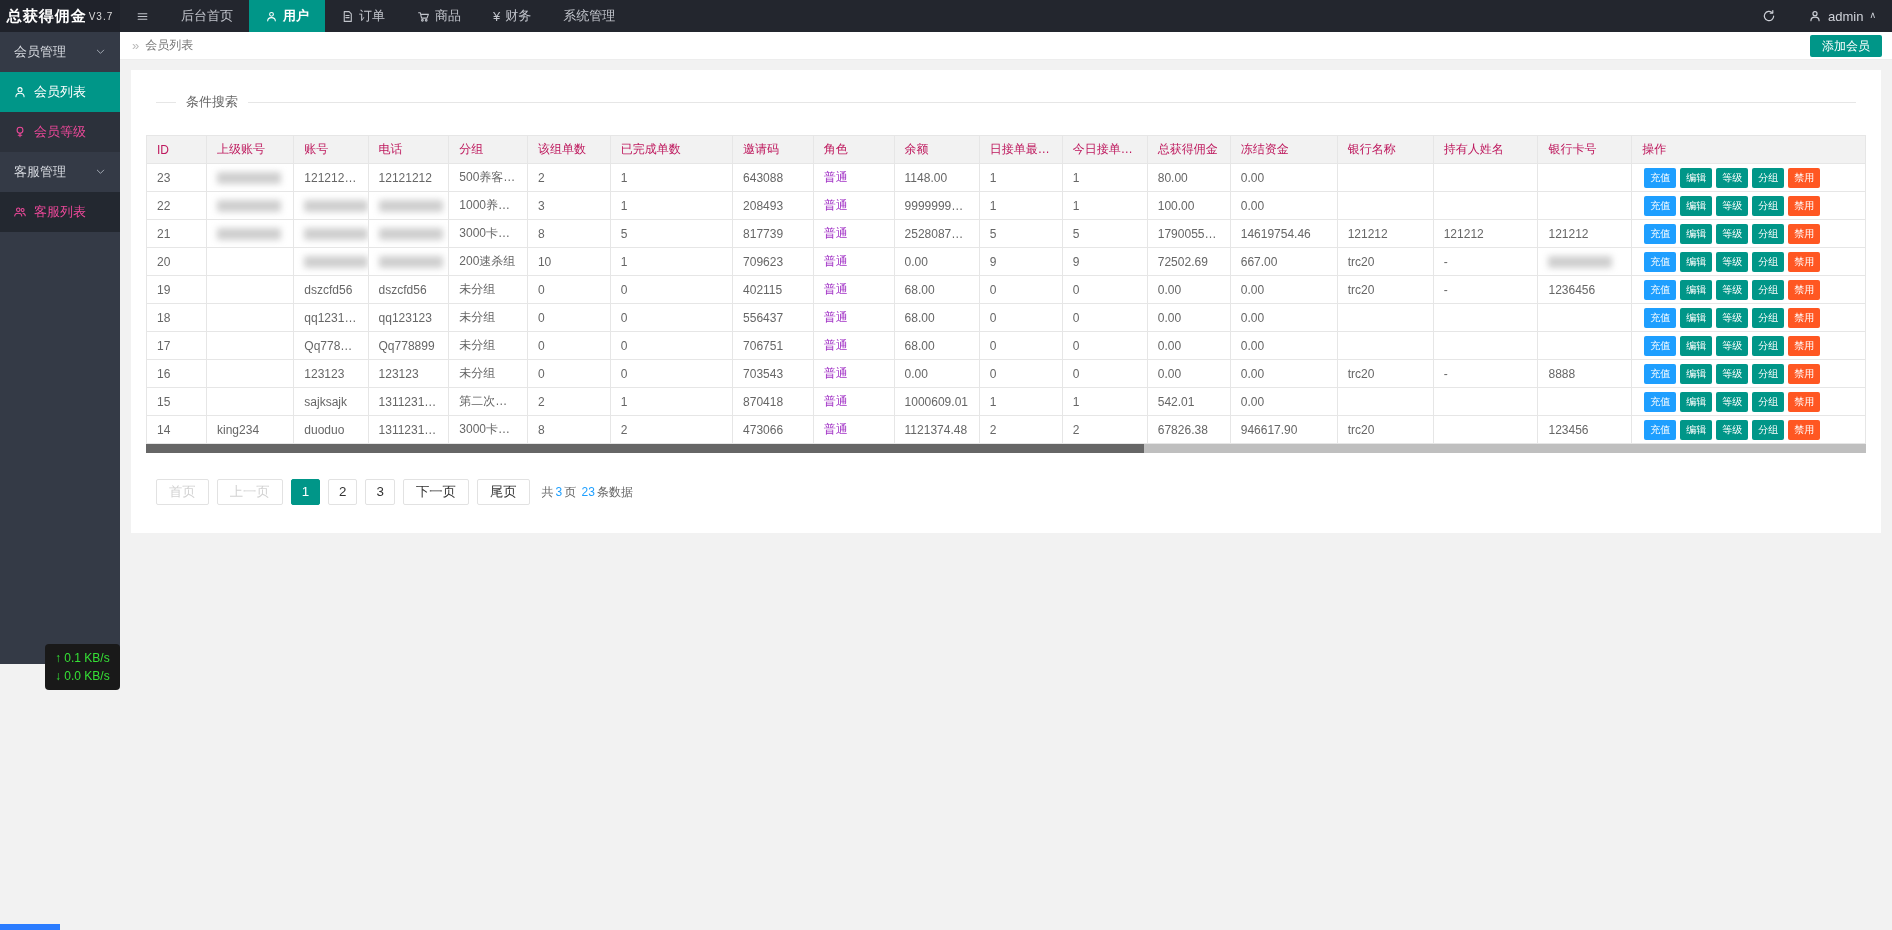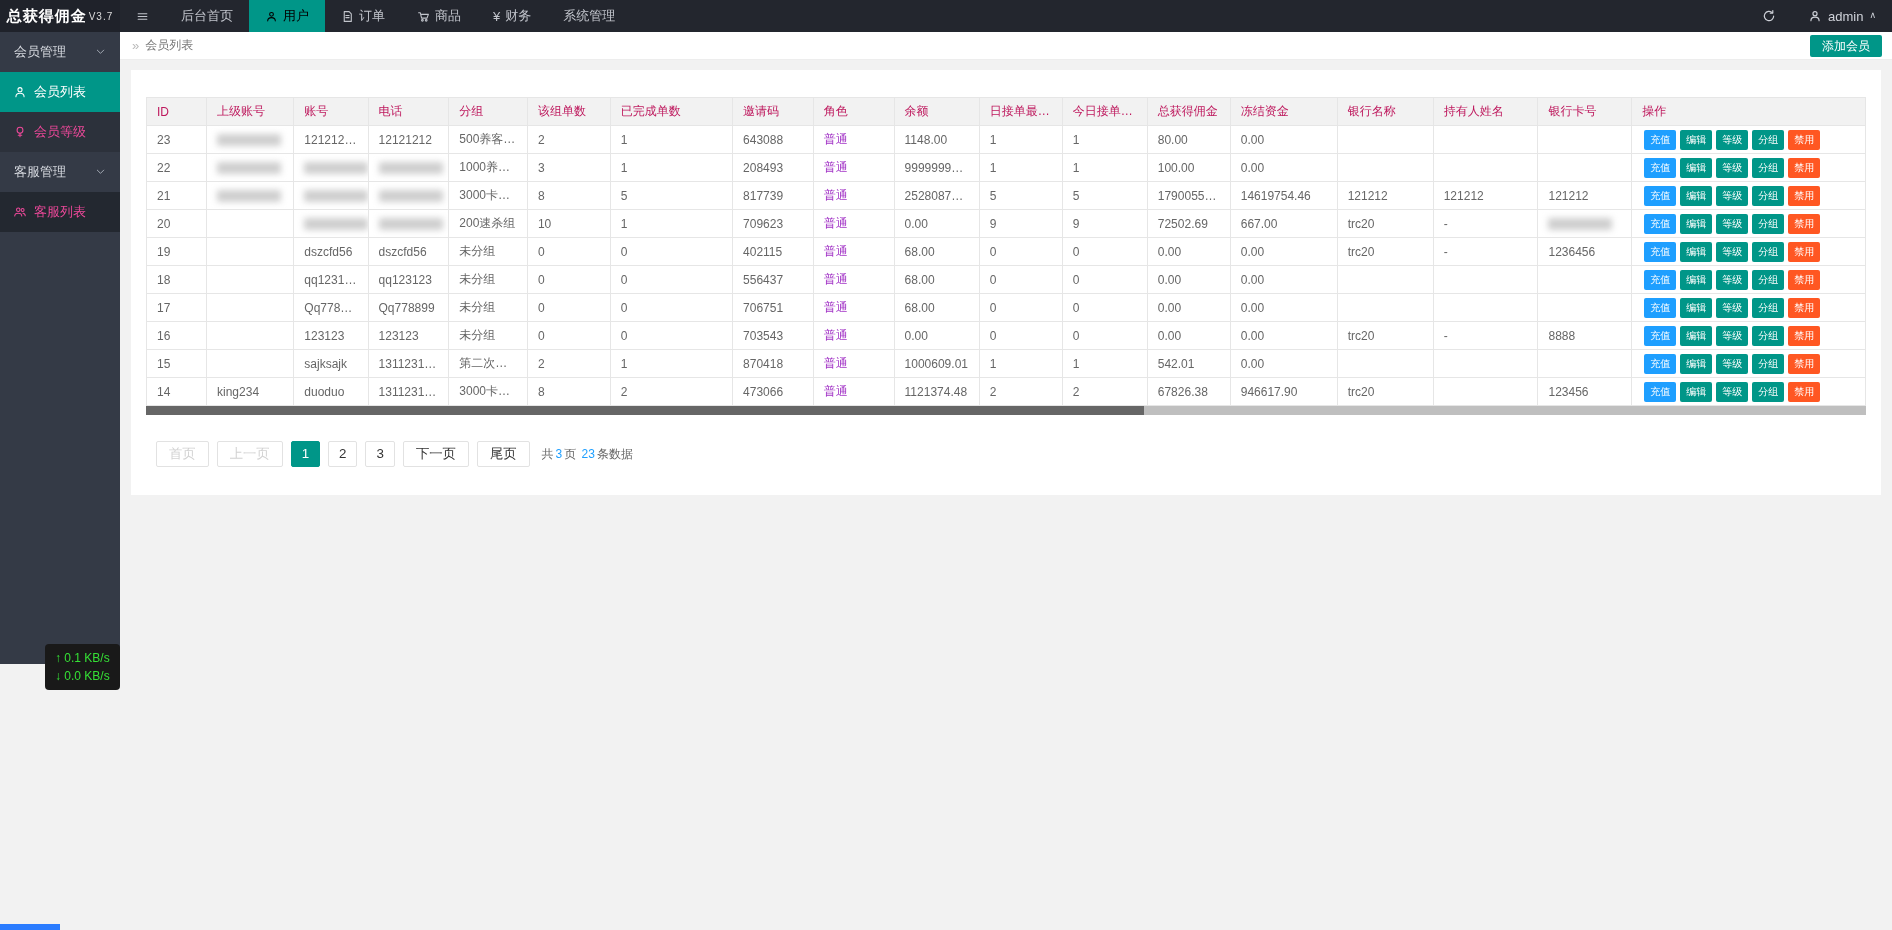--- a/index.html
+++ b/index.html
@@ -8,21 +8,21 @@
 
   
   .topbar { position:absolute; top:0; left:0; width:1892px; height:32px;
     background:#23262e; display:flex; align-items:stretch; z-index:30; }
   .logo { width:120px; background:#1f222a; color:#fff; font-size:15px; font-weight:bold;
     display:flex; align-items:center; justify-content:center; letter-spacing:1px; }
   .logo sup { font-size:10px; font-weight:normal; color:#ddd; margin-left:2px; }
   .nav { display:flex; align-items:stretch; }
   .nav-item { display:flex; align-items:center; gap:5px; padding:0 16px; color:#c2c5cc;
     font-size:13px; cursor:pointer; }
-  .nav-item.active { background:#009688; color:#000000; }
+  .nav-item.active { background:#009688; color:#ffffff;font-weight:bold; }
   .nav-item svg { width:13px; height:13px; stroke:currentColor; fill:none;
     stroke-width:2; stroke-linecap:round; stroke-linejoin:round; }
   .nav-item .yen { font-size:13px; }
   .topbar-right { margin-left:auto; display:flex; align-items:stretch; }
   .tb-btn { display:flex; align-items:center; gap:6px; padding:0 16px; color:#cfd2d9;
     font-size:13px; cursor:pointer; }
   .tb-btn svg { width:14px; height:14px; stroke:currentColor; fill:none;
     stroke-width:2; stroke-linecap:round; stroke-linejoin:round; }
   .chev { font-size:9px; transform:translateY(-1px); }
 
@@ -211,20 +211,23 @@
 </div>
 
 <div class="crumbbar">
   <span class="crumb-arrow">»</span>
   <span class="crumb-label">会员列表</span>
   <button class="add-btn">添加会员</button>
 </div>
 
 <div class="card">
 
+  <fieldset class="search-field">
+    <legend>条件搜索</legend>
+  </fieldset>
 
 
   <table class="members">
     <colgroup>
         <col style="width: 55px;">
         <col style="width: 80px;">
         <col style="width: 68px;">
         <col style="width: 74px;">
         <col style="width: 72px;">
         <col style="width: 76px;">

